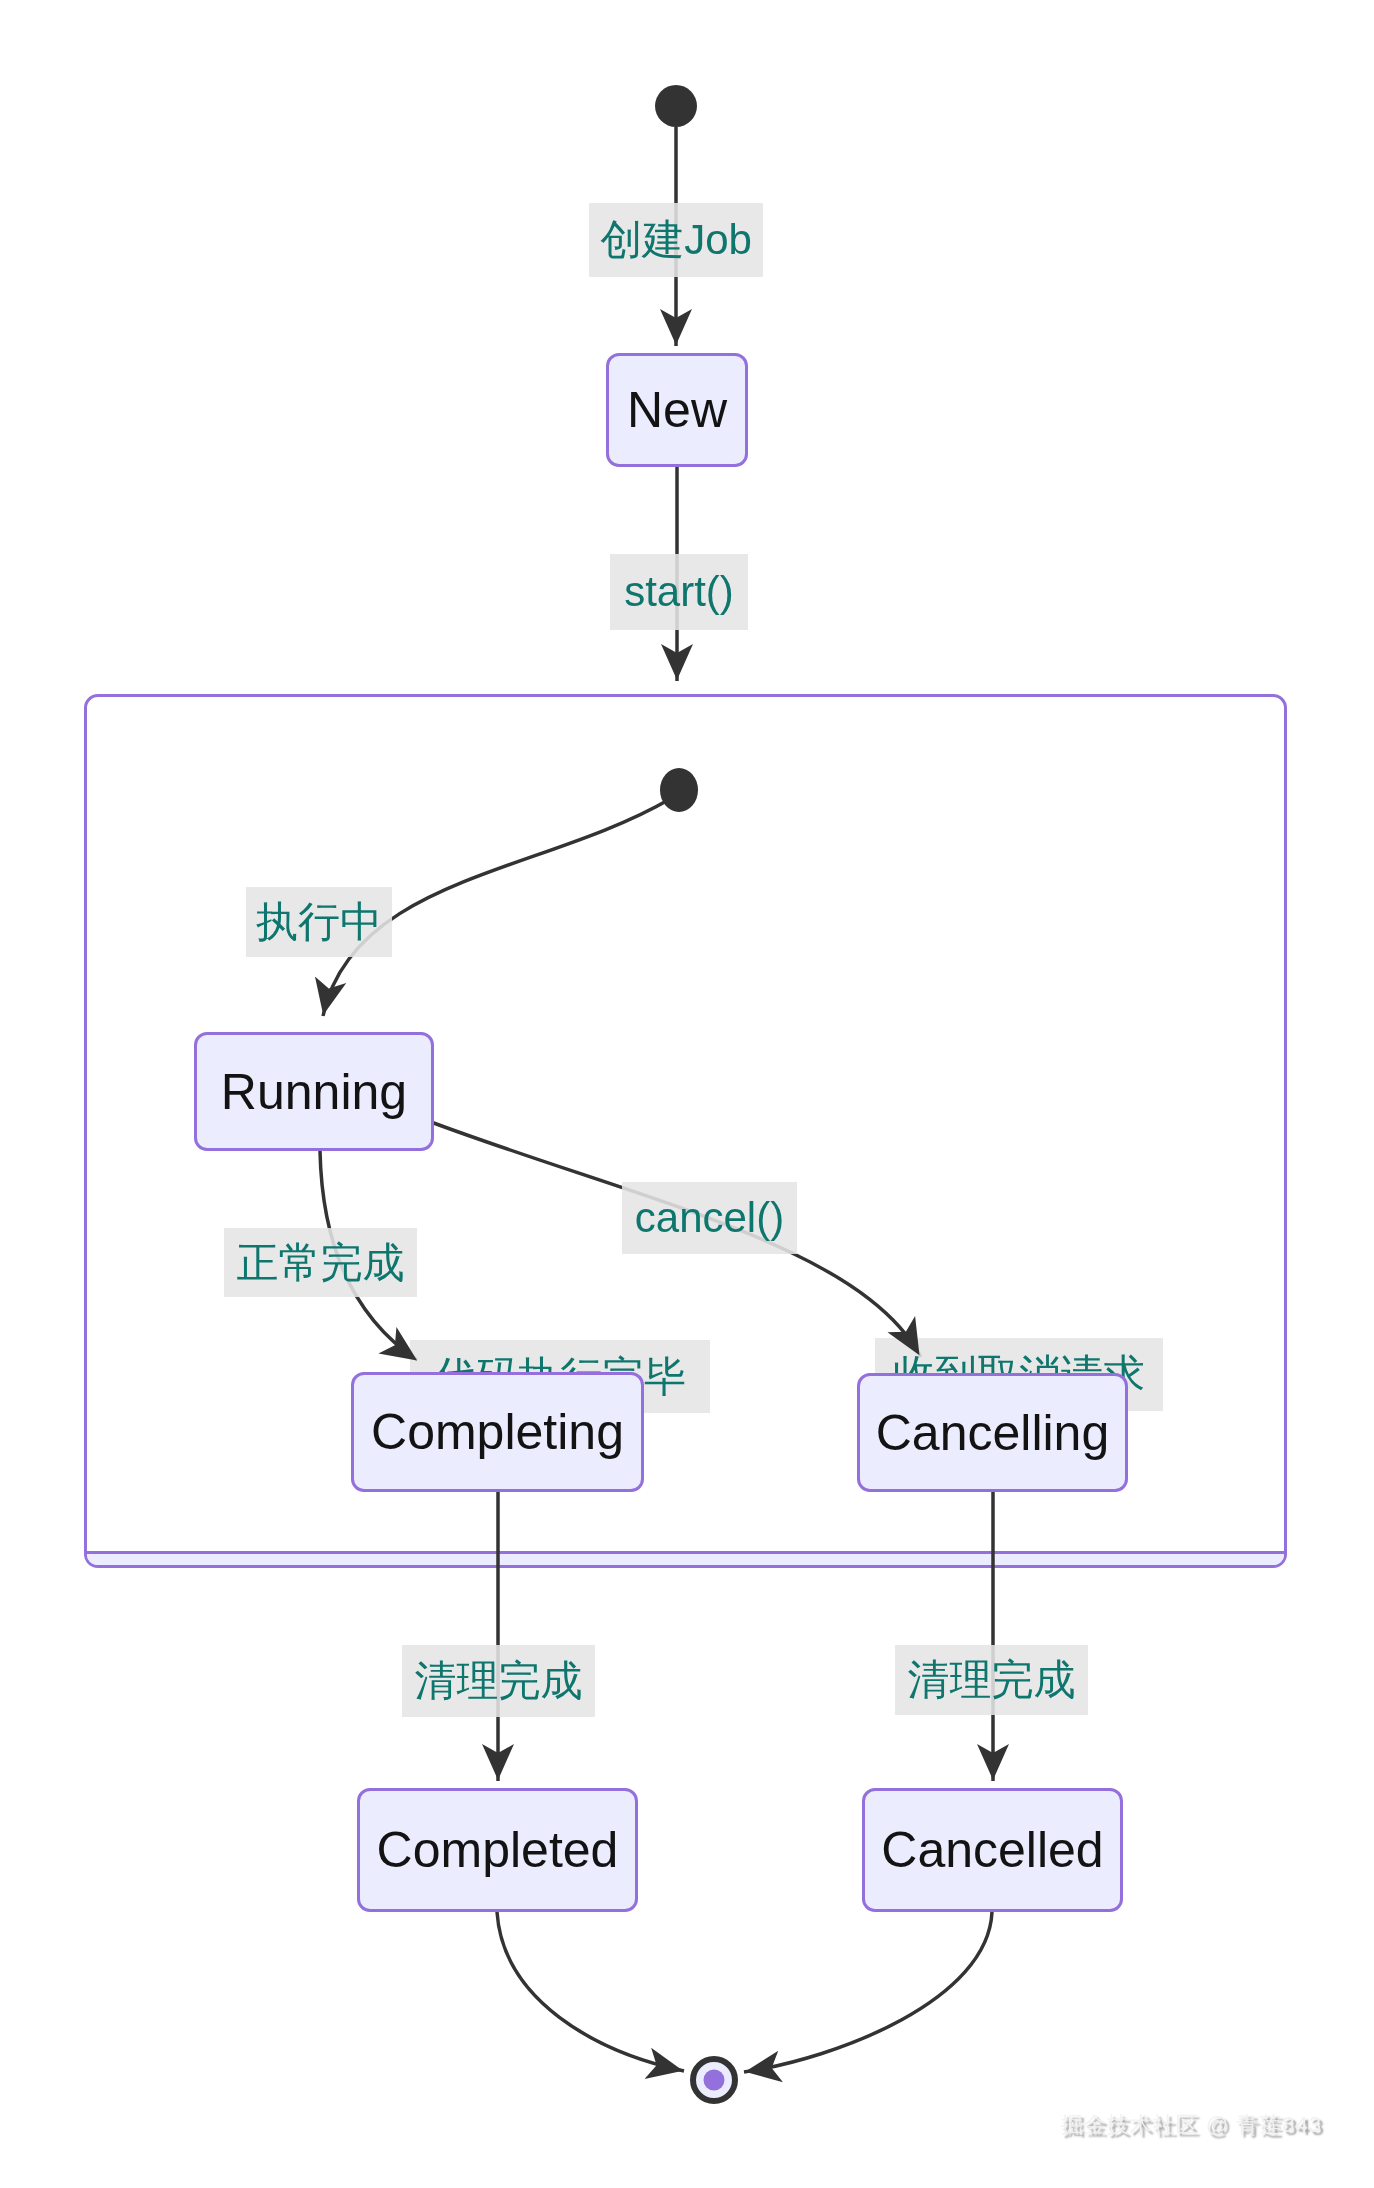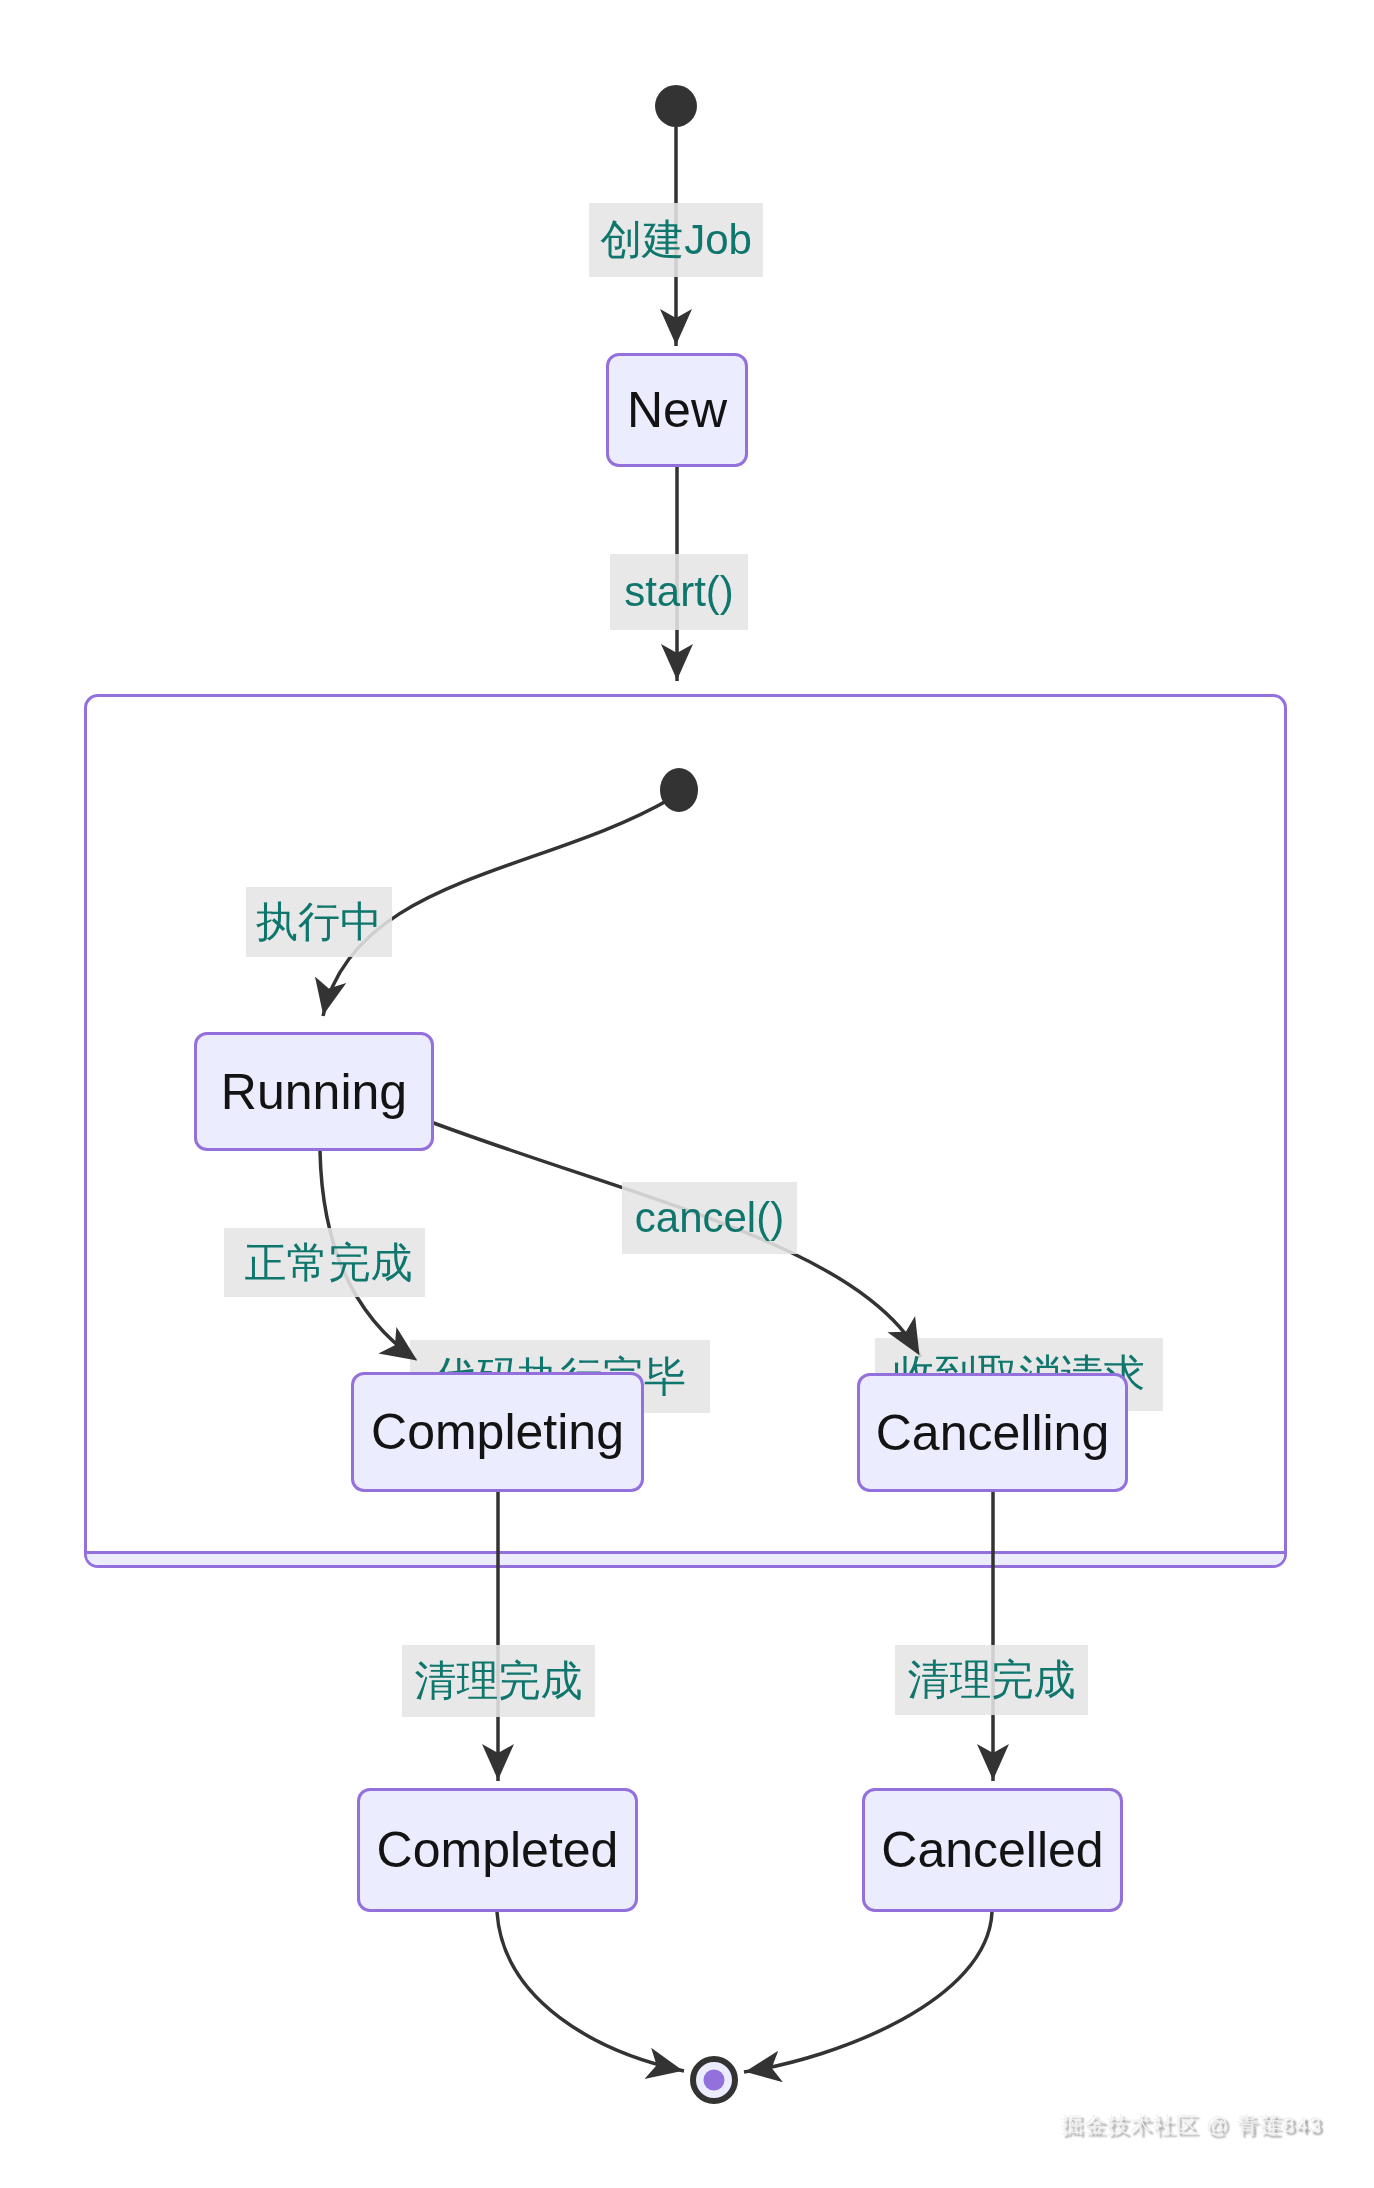--- a/index.html
+++ b/index.html
@@ -45,21 +45,21 @@
   
   .edge-label{
     position:absolute;z-index:2;
     background:rgba(229,229,229,0.88);
     display:flex;align-items:center;justify-content:center;
     font-size:42px;color:#0f766e;white-space:nowrap;
   }
   .lbl-create-job     {left:589px;top:203px;width:174px;height:74px;}
   .lbl-start          {left:610px;top:554px;width:138px;height:76px;}
   .lbl-executing      {left:246px;top:887px;width:146px;height:70px;}
-  .lbl-normal-finish  {left:224px;top:1228px;width:193px;height:69px;padding-left:8px;}
+  .lbl-normal-finish  {left:224px;top:1228px;width:193px;height:69px;}
   .lbl-cancel         {left:622px;top:1182px;width:175px;height:72px;}
   .lbl-code-done      {left:410px;top:1340px;width:300px;height:73px;}
   .lbl-cancel-request {left:875px;top:1338px;width:288px;height:73px;}
   .lbl-cleanup-left   {left:402px;top:1645px;width:193px;height:72px;}
   .lbl-cleanup-right  {left:895px;top:1645px;width:193px;height:70px;}
 
   svg.layer{position:absolute;left:0;top:0;z-index:1;}
   svg.layer-top{position:absolute;left:0;top:0;z-index:4;}
 
   .watermark{

